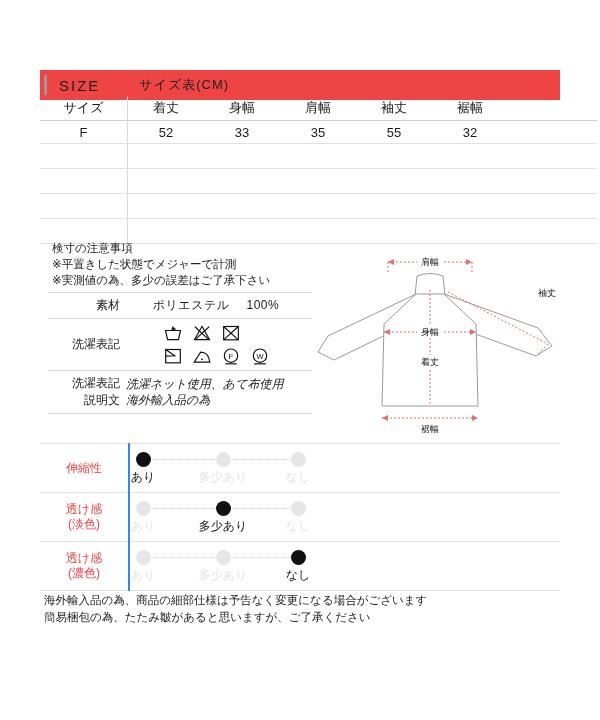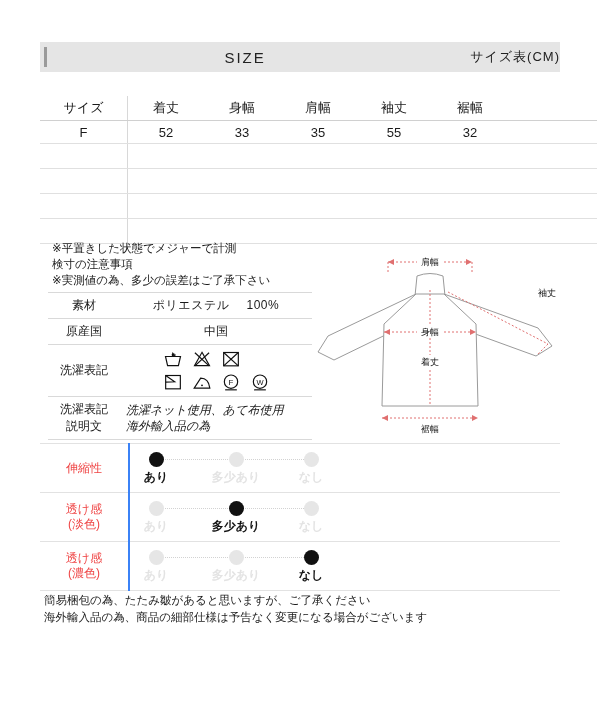--- a/index.html
+++ b/index.html
@@ -18,27 +18,26 @@
     position: relative;
     width: 600px;
     height: 720px;
     box-sizing: border-box;
   }
 
   
   .size-band {
     position: absolute;
     left: 40px;
-    top: 42px;
+    top: 70px;
     width: 520px;
     height: 30px;
-    background: #e5e5e5;
+    background: #ef4444;
     display: flex;
     align-items: center;
-    justify-content: space-between;
   }
   .size-accent {
     width: 3px;
     height: 20px;
     background: #9a9a9a;
     margin-left: 4px;
     margin-right: 12px;
   }
   .size-label {
     font-size: 15px;
@@ -104,21 +103,21 @@
   }
   .spec td {
     border-top: 1px solid #d9d9d9;
     border-bottom: 1px solid #d9d9d9;
     font-size: 12px;
     padding: 4px 0;
     vertical-align: middle;
   }
   .spec td.k {
     width: 72px;
-    text-align: center;
+    text-align: right;
     color: #1a1a1a;
   }
   .spec td.v {
     text-align: center;
     color: #1a1a1a;
   }
   .spec td.v.left {
     text-align: left;
     padding-left: 6px;
     line-height: 16px;
@@ -173,22 +172,21 @@
     font-size: 12px;
     line-height: 15px;
     border-right: 2px solid #3b82f6;
     color: #ef4444;
   }
   .attrs td.v { padding-left: 0; }
   .scale {
     position: relative;
     width: 240px;
     height: 44px;
-    margin-left: 18px;
-    font-weight: bold;
+    margin-left: 5px;
   }
   .track {
     position: absolute;
     top: 13px;
     left: 8px;
     width: 158px;
     border-top: 1.5px dotted #d2d2d2;
   }
   .opt {
     position: absolute;
@@ -287,36 +285,32 @@
           <td class="cx">&nbsp;</td>
           <td class="cx">&nbsp;</td>
           <td class="cx">&nbsp;</td>
           <td class="cx">&nbsp;</td>
           <td class="pad"></td>
         </tr>
       </tbody>
   </table>
 
   <div class="notes">
+      <div>検寸の注意事項</div>
       <div>※平置きした状態でメジャーで計測</div>
-      <div>検寸の注意事項</div>
       <div>※実測値の為、多少の誤差はご了承下さい</div>
     </div>
 
   <table class="spec">
     <tbody>
       <tr class="matrow">
         <td class="k">素材</td>
         <td class="v">
           <span>ポリエステル</span><span class="matpct">100%</span>
         </td>
-      </tr>
-      <tr>
-        <td class="k">原産国</td>
-        <td class="v">中国</td>
       </tr>
       <tr>
         <td class="k">洗濯表記</td>
         <td class="v">
           <div class="care-wrap">
             <div class="care-row">
 
               <svg class="care-ico" viewBox="0 0 24 24">
                 <path d="M3 9 H21 L18.5 20 H5.5 Z" fill="none" stroke="#111" stroke-width="1.4"></path>
                 <path d="M11 8.4 C9.4 6.8 11.6 5.6 11.2 3.6 C13.4 5.2 13.6 6.4 13 8.4 Z" fill="#111"></path>
@@ -494,17 +488,17 @@
                 <div class="dot"></div>
                 <div class="txt">なし</div>
               </div>
             </div>
           </td>
         </tr>
       </tbody>
   </table>
 
   <div class="footer">
+      <div>海外輸入品の為、商品の細部仕様は予告なく変更になる場合がございます</div>
       <div>簡易梱包の為、たたみ皺があると思いますが、ご了承ください</div>
-      <div>海外輸入品の為、商品の細部仕様は予告なく変更になる場合がございます</div>
     </div>
 
 </div>
 
 </body></html>

